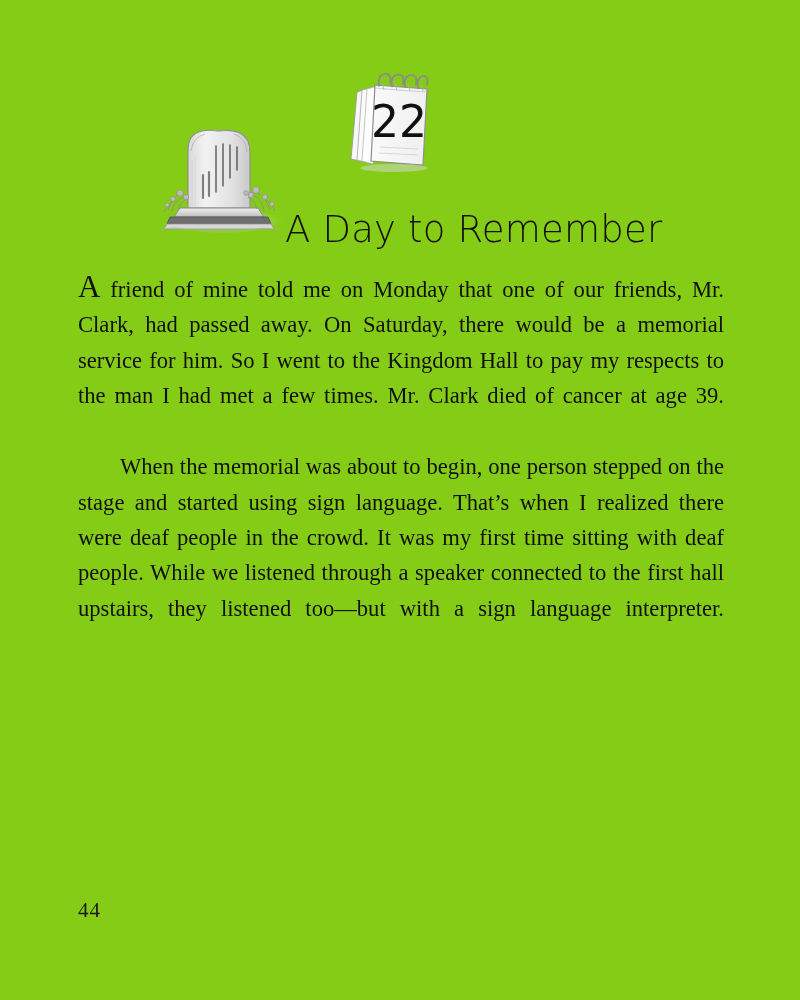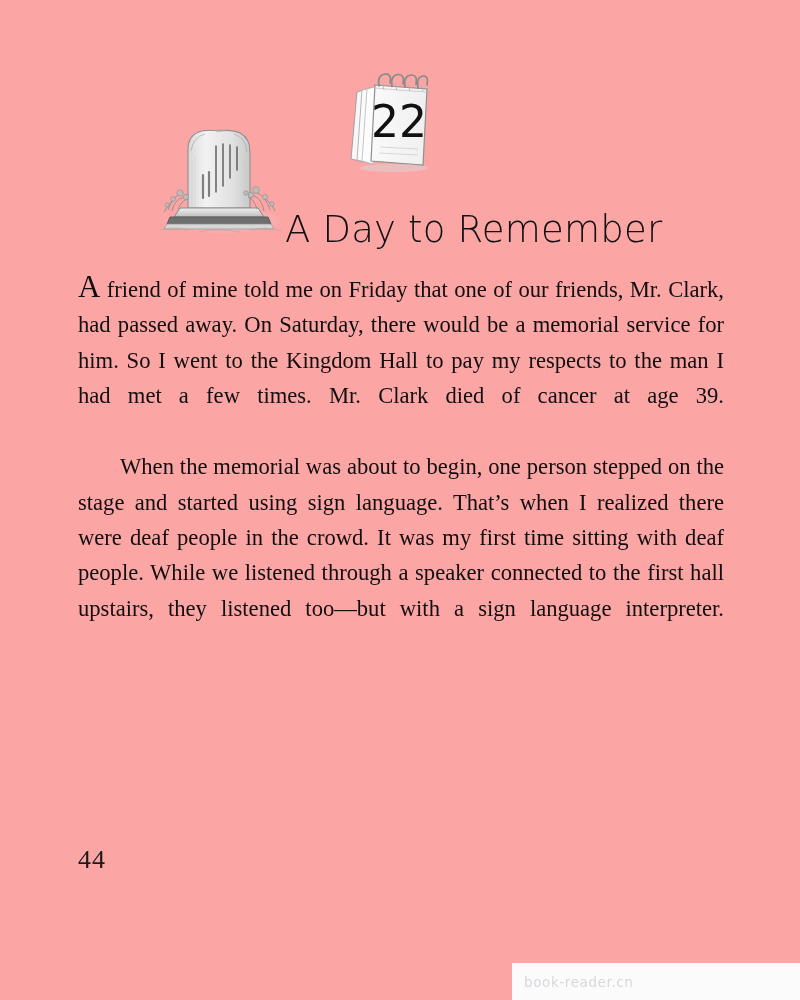--- a/index.html
+++ b/index.html
@@ -4,21 +4,21 @@
 <style>
   html, body {
     margin: 0;
     padding: 0;
     background: #ffffff;
   }
   .page {
     position: relative;
     width: 800px;
     height: 1000px;
-    background: #fca5a5;
+    background: #84cc16;
     overflow: hidden;
     font-family: "Liberation Serif", "DejaVu Serif", serif;
     color: #0d0d0d;
   }
 
   
   .chapter-header {
     position: absolute;
     left: 0;
     top: 58px;
@@ -91,22 +91,22 @@
   .para::after {
     content: "";
     display: inline-block;
     width: 100%;
   }
 
   
   .page-number {
     position: absolute;
     left: 78px;
-    top: 845px;
-    font-size: 26px;
+    top: 898px;
+    font-size: 21px;
     color: #1a1a1a;
     letter-spacing: 1px;
   }
 
   
   .watermark {
     position: absolute;
     left: 512px;
     top: 963px;
     width: 288px;
@@ -256,27 +256,24 @@
 
         <ellipse cx="60" cy="104" rx="34" ry="4" fill="#d8d8d8" opacity="0.5"></ellipse>
       </svg>
     </div>
 
     <h1 class="chapter-title">A Day to Remember</h1>
   </div>
 
   <div class="body-text">
 
-    <p class="para"><span class="dropcap">A</span><span> friend of mine told me on Friday that one of our friends, Mr. Clark, had passed away. On Saturday, there would be a memorial service for him. So I went to the Kingdom Hall to pay my respects to the man I had met a few times. Mr. Clark died of cancer at age 39.</span></p>
+    <p class="para"><span class="dropcap">A</span><span> friend of mine told me on Monday that one of our friends, Mr. Clark, had passed away. On Saturday, there would be a memorial service for him. So I went to the Kingdom Hall to pay my respects to the man I had met a few times. Mr. Clark died of cancer at age 39.</span></p>
 
 
     <p class="para indented"><span>When the memorial was about to begin, one person stepped on the stage and started using sign language. That’s when I realized there were deaf people in the crowd. It was my first time sitting with deaf people. While we listened through a speaker connected to the first hall upstairs, they listened too—but with a sign language interpreter.</span></p>
 
 
   </div>
 
   <div class="page-number">44</div>
 
-  <div class="watermark">
-    <span class="watermark-text">book-reader.cn</span>
-  </div>
 
 </div>
 
 </body></html>

